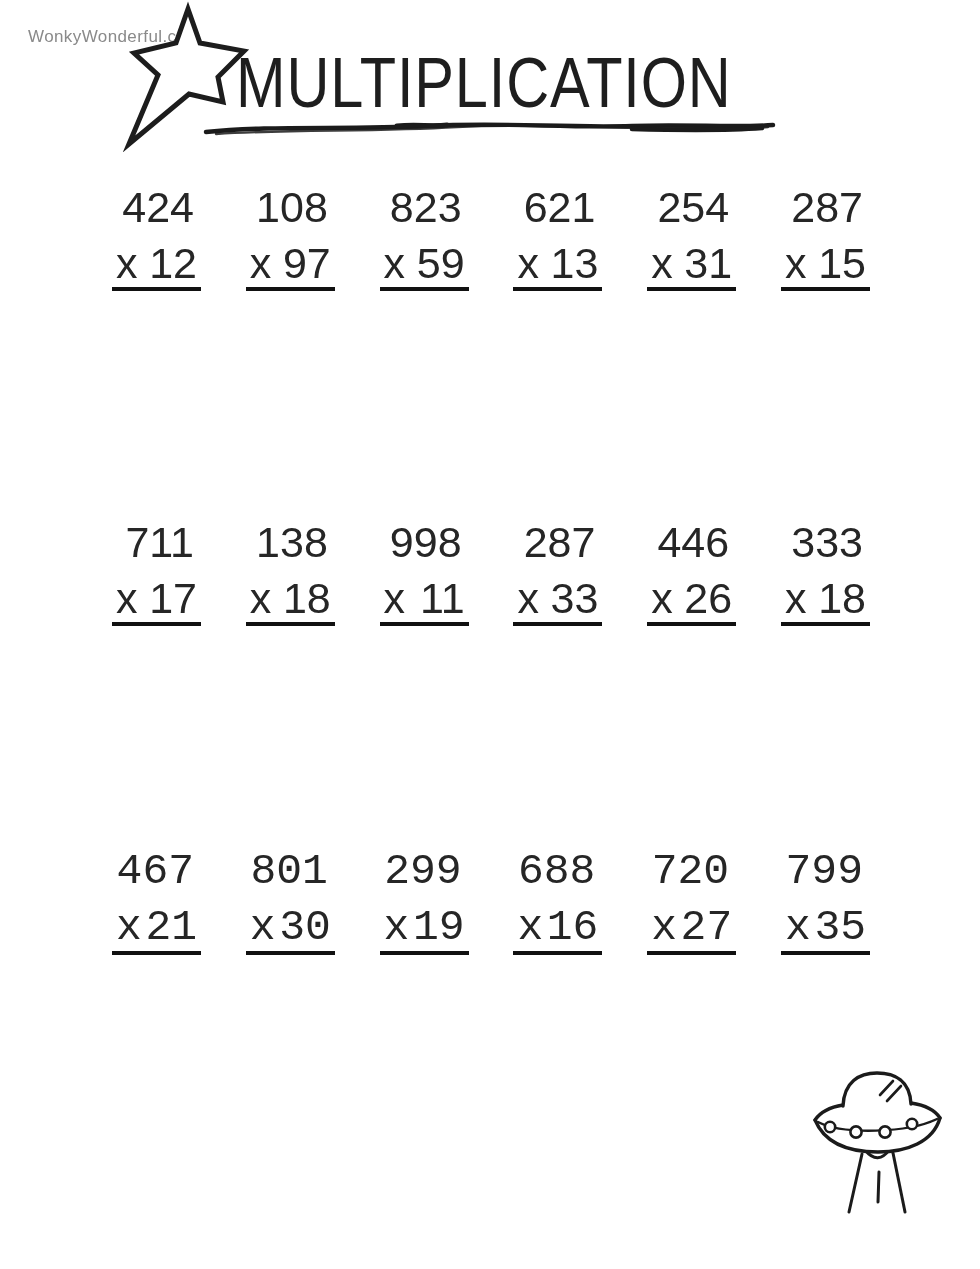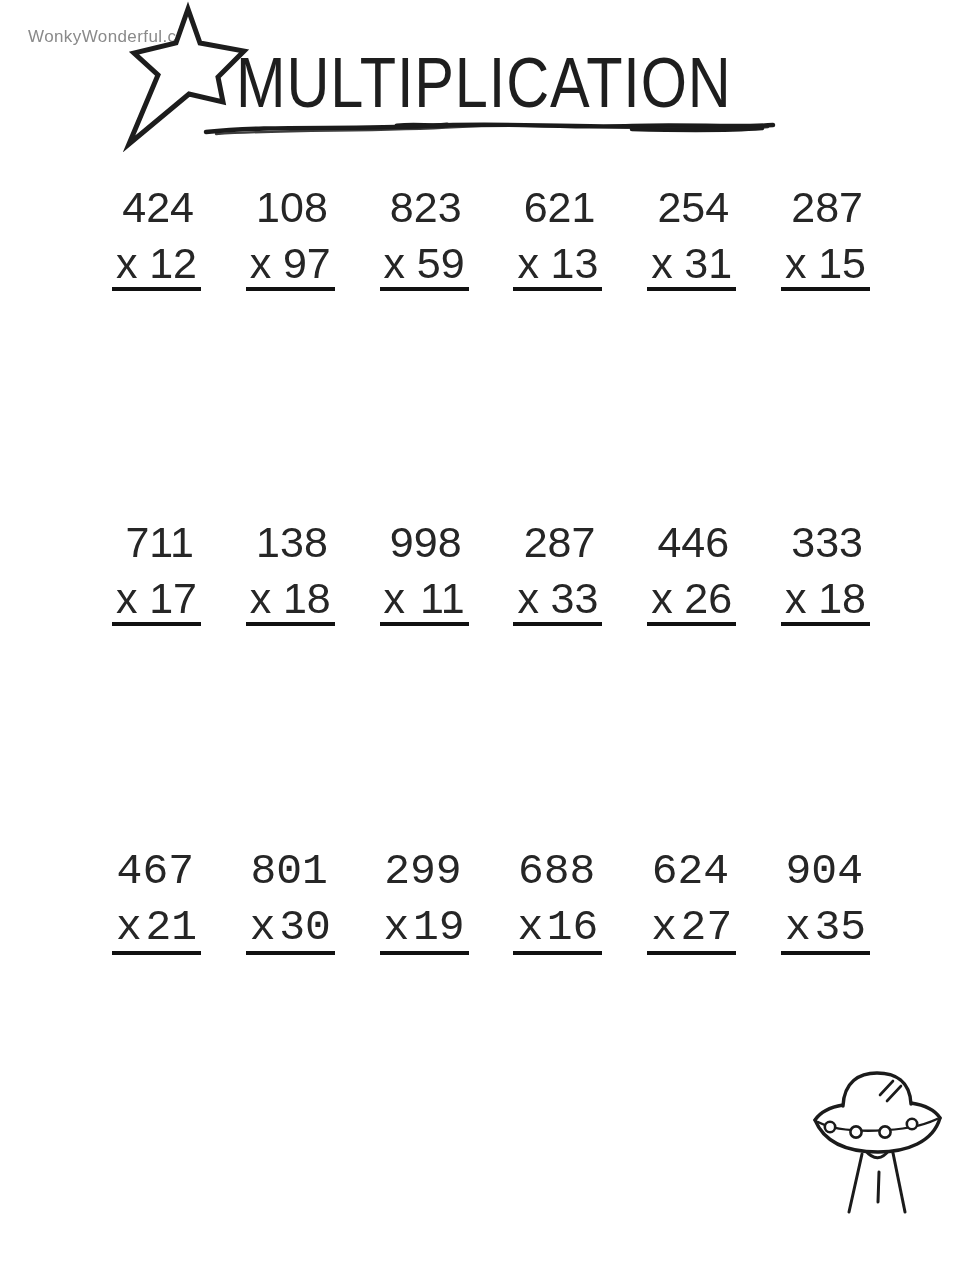--- a/index.html
+++ b/index.html
@@ -190,28 +190,28 @@
       </div>
     </div>
     <div class="problem">
       <div class="top">688</div>
       <div class="bottom">
         <span>x</span>
         <span>16</span>
       </div>
     </div>
     <div class="problem">
-      <div class="top">624</div>
+      <div class="top">720</div>
       <div class="bottom">
         <span>x</span>
         <span>27</span>
       </div>
     </div>
     <div class="problem">
-      <div class="top">904</div>
+      <div class="top">799</div>
       <div class="bottom">
         <span>x</span>
         <span>35</span>
       </div>
     </div>
   </div>
 
   <div class="ufo-wrap">
     <svg width="170" height="164" viewBox="0 0 170 164">
       <g fill="none" stroke="#1b1b1b" stroke-linecap="round" stroke-linejoin="round">

